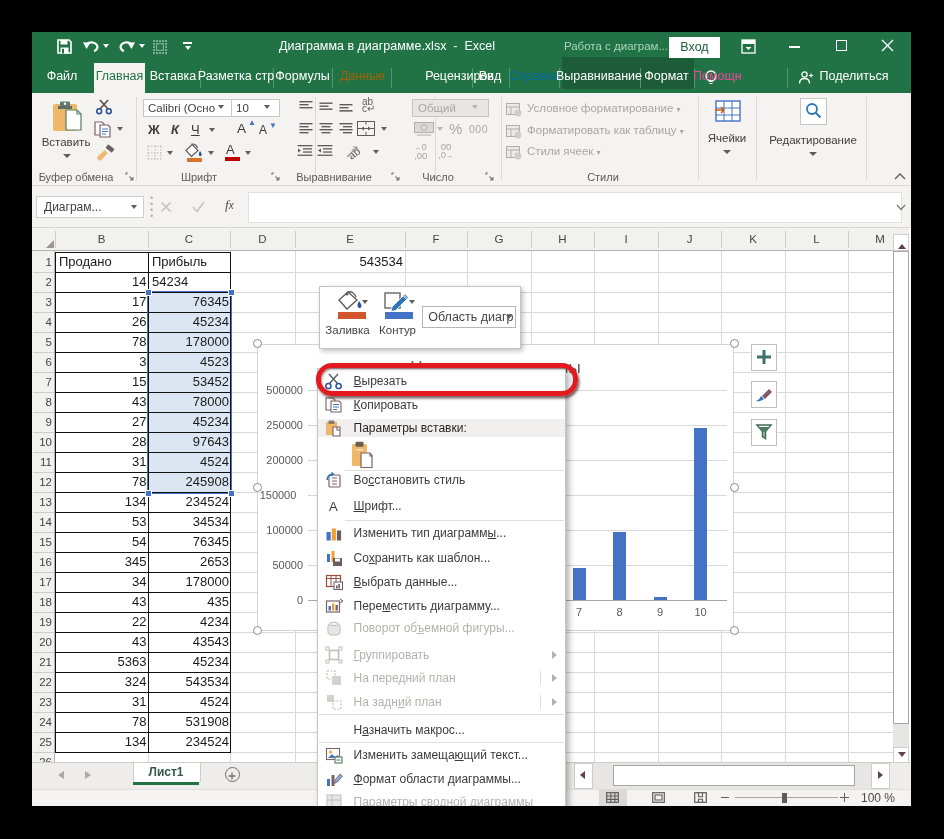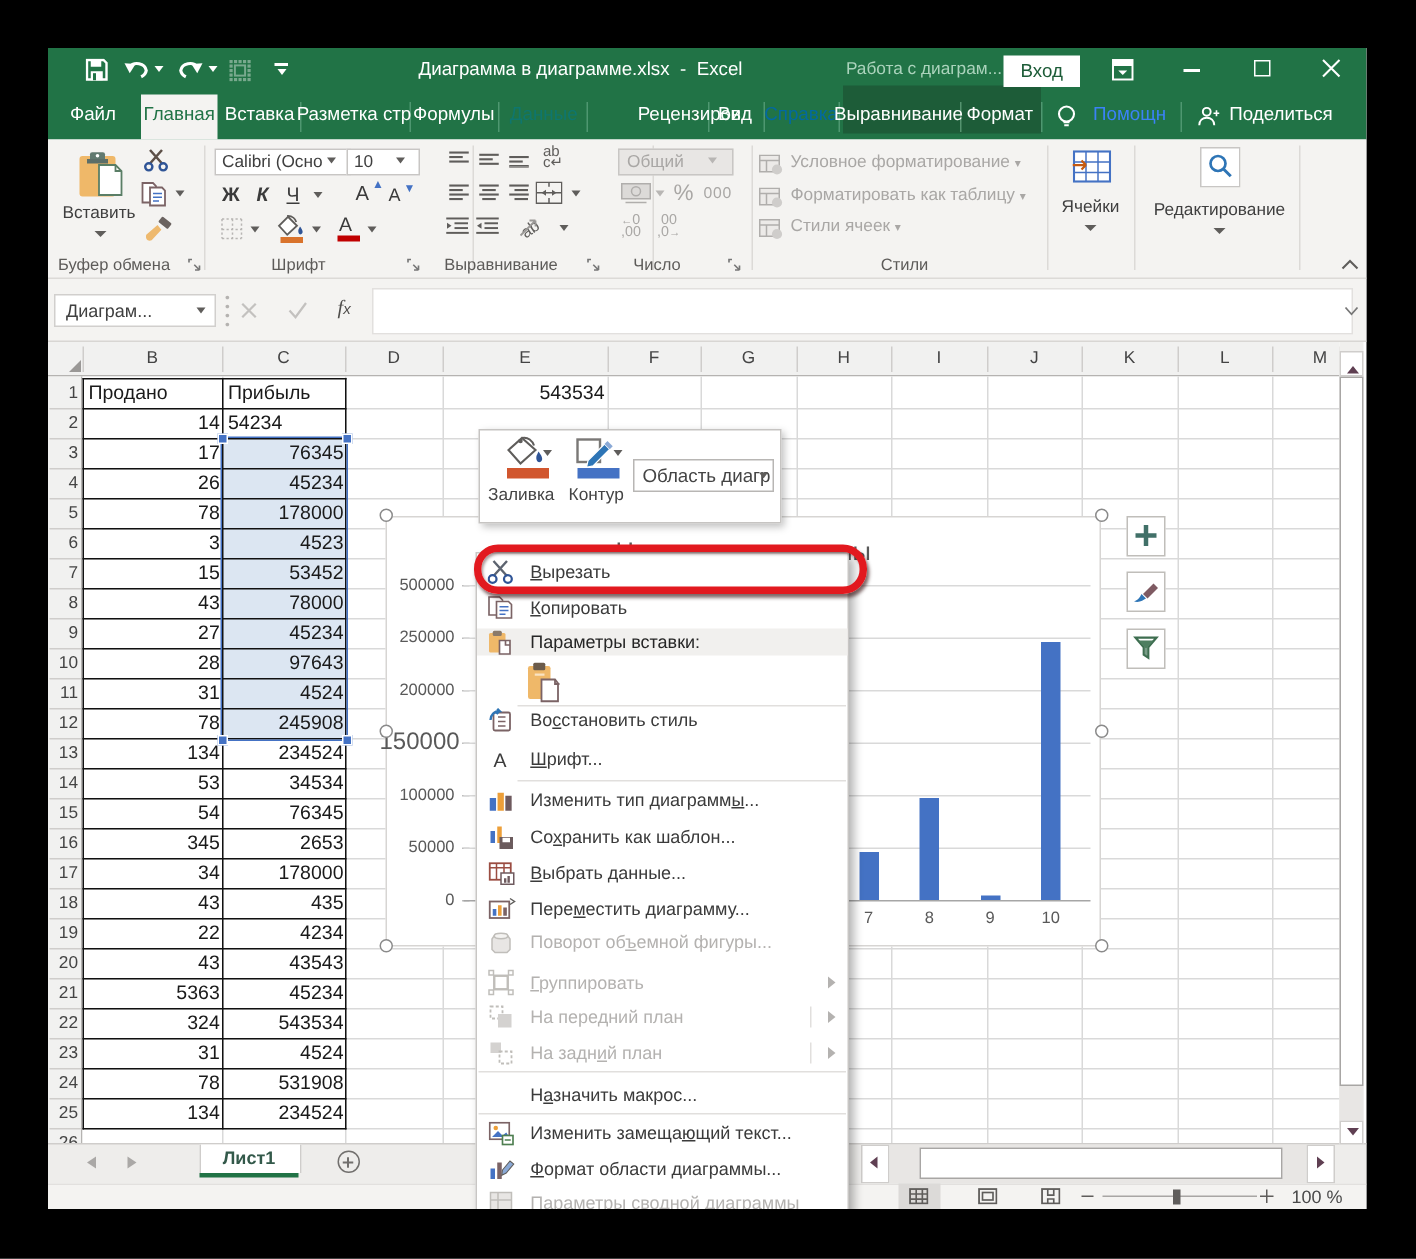--- a/index.html
+++ b/index.html
@@ -66,31 +66,31 @@
     <div style="position:absolute;left:526.5px;top:36px;width:1px;height:20px;background:#4e9770"></div>
     <div style="position:absolute;left:608px;top:36px;width:1px;height:20px;background:#55936f"></div>
     <div style="position:absolute;left:662px;top:36px;width:1px;height:20px;background:#4e9770"></div>
     <div style="position:absolute;left:755px;top:36px;width:1px;height:20px;background:#4e9770"></div>
     <div style="position:absolute;left:62px;top:31px;width:51px;height:30px;background:#f4f3f1"></div>
     <div style="position:absolute;left:-30.0px;top:31px;width:120px;height:26px;line-height:26px;text-align:center;color:#fff;font-size:12.5px;white-space:nowrap">Файл</div>
     <div style="position:absolute;left:27.5px;top:31px;width:120px;height:26px;line-height:26px;text-align:center;color:#217346;font-size:12.5px;white-space:nowrap">Главная</div>
     <div style="position:absolute;left:81.0px;top:31px;width:120px;height:26px;line-height:26px;text-align:center;color:#fff;font-size:12.5px;white-space:nowrap">Вставка</div>
     <div style="position:absolute;left:144.0px;top:31px;width:120px;height:26px;line-height:26px;text-align:center;color:#fff;font-size:12.5px;white-space:nowrap">Разметка стр</div>
     <div style="position:absolute;left:210.5px;top:31px;width:120px;height:26px;line-height:26px;text-align:center;color:#fff;font-size:12.5px;white-space:nowrap">Формулы</div>
-    <div style="position:absolute;left:270.5px;top:31px;width:120px;height:26px;line-height:26px;text-align:center;color:#0f766e;font-size:12.5px;white-space:nowrap">Данные</div>
+    <div style="position:absolute;left:270.5px;top:31px;width:120px;height:26px;line-height:26px;text-align:center;color:#a16207;font-size:12.5px;white-space:nowrap">Данные</div>
     <div style="position:absolute;left:342.0px;top:31px;width:120px;height:26px;line-height:26px;text-align:right;color:#fff;font-size:12.5px;white-space:nowrap">Рецензиров</div>
     <div style="position:absolute;left:398.0px;top:31px;width:120px;height:26px;line-height:26px;text-align:center;color:#fff;font-size:12.5px;white-space:nowrap">Вид</div>
     <div style="position:absolute;left:442.0px;top:31px;width:120px;height:26px;line-height:26px;text-align:center;color:#0369a1;font-size:12.5px;white-space:nowrap">Справка</div>
     <div style="position:absolute;left:507.0px;top:31px;width:120px;height:26px;line-height:26px;text-align:center;color:#fff;font-size:12.5px;white-space:nowrap">Выравнивание</div>
     <div style="position:absolute;left:574.5px;top:31px;width:120px;height:26px;line-height:26px;text-align:center;color:#fff;font-size:12.5px;white-space:nowrap">Формат</div>
     <svg style="position:absolute;left:671px;top:37px" width="16" height="17" viewBox="0 0 16 17">
       <circle cx="8" cy="7" r="5" fill="none" stroke="#fff" stroke-width="1.4"></circle>
       <path d="M6 12.5 h4 M6.5 14.5 h3" stroke="#fff" stroke-width="1.2"></path>
     </svg>
-    <div style="position:absolute;left:661.0px;top:31px;width:120px;height:26px;line-height:26px;text-align:center;color:#3b82f6;font-size:12.5px;white-space:nowrap">Помощн</div>
+    <div style="position:absolute;left:661.0px;top:31px;width:120px;height:26px;line-height:26px;color:#ec4899;font-size:12.5px;white-space:nowrap">Помощн</div>
     <svg style="position:absolute;left:766px;top:38px" width="15" height="15" viewBox="0 0 15 15">
       <circle cx="6.5" cy="4.5" r="2.6" fill="none" stroke="#fff" stroke-width="1.3"></circle>
       <path d="M1.5 13.5 c0-3.3 2.2-5 5-5 c2.8 0 5 1.7 5 5" fill="none" stroke="#fff" stroke-width="1.3"></path>
       <path d="M11 5.5 h4 M13 3.5 v4" stroke="#fff" stroke-width="1.1"></path>
     </svg>
     <div style="position:absolute;left:762.0px;top:31px;width:120px;height:26px;line-height:26px;text-align:center;color:#fff;font-size:12.5px;white-space:nowrap">Поделиться</div>
     <div style="position:absolute;left:0;top:61px;width:879px;height:92px;background:#f4f3f1;border-bottom:1px solid #dcdad7"></div>
     <div style="position:absolute;left:103.8px;top:65px;width:1px;height:83px;background:#dcdad7"></div>
     <div style="position:absolute;left:283px;top:65px;width:1px;height:83px;background:#dcdad7"></div>
     <div style="position:absolute;left:403.4px;top:65px;width:1px;height:83px;background:#dcdad7"></div>
@@ -495,21 +495,21 @@
     <div style="position:absolute;left:225px;top:326px;width:477px;height:18px;text-align:center;color:#595959;font-size:17px">Название диаграммы</div>
     <div style="position:absolute;left:221px;top:352px;width:50px;height:12px;line-height:12px;text-align:right;color:#595959;font-size:11px">500000</div>
     <div style="position:absolute;left:276px;top:358px;width:5px;height:1px;background:#bfbfbf"></div>
     <div style="position:absolute;left:277px;top:358px;width:418px;height:1px;background:#d9d9d9"></div>
     <div style="position:absolute;left:221px;top:387px;width:50px;height:12px;line-height:12px;text-align:right;color:#595959;font-size:11px">250000</div>
     <div style="position:absolute;left:276px;top:393px;width:5px;height:1px;background:#bfbfbf"></div>
     <div style="position:absolute;left:277px;top:393px;width:418px;height:1px;background:#d9d9d9"></div>
     <div style="position:absolute;left:221px;top:422px;width:50px;height:12px;line-height:12px;text-align:right;color:#595959;font-size:11px">200000</div>
     <div style="position:absolute;left:276px;top:428px;width:5px;height:1px;background:#bfbfbf"></div>
     <div style="position:absolute;left:277px;top:428px;width:418px;height:1px;background:#d9d9d9"></div>
-    <div style="position:absolute;left:221px;top:457px;width:50px;height:12px;line-height:12px;text-align:left;color:#595959;font-size:16px">150000</div>
+    <div style="position:absolute;left:221px;top:457px;width:50px;height:12px;line-height:12px;text-align:center;color:#595959;font-size:11px">150000</div>
     <div style="position:absolute;left:276px;top:463px;width:5px;height:1px;background:#bfbfbf"></div>
     <div style="position:absolute;left:277px;top:463px;width:418px;height:1px;background:#d9d9d9"></div>
     <div style="position:absolute;left:221px;top:492px;width:50px;height:12px;line-height:12px;text-align:right;color:#595959;font-size:11px">100000</div>
     <div style="position:absolute;left:276px;top:498px;width:5px;height:1px;background:#bfbfbf"></div>
     <div style="position:absolute;left:277px;top:498px;width:418px;height:1px;background:#d9d9d9"></div>
     <div style="position:absolute;left:221px;top:527px;width:50px;height:12px;line-height:12px;text-align:right;color:#595959;font-size:11px">50000</div>
     <div style="position:absolute;left:276px;top:533px;width:5px;height:1px;background:#bfbfbf"></div>
     <div style="position:absolute;left:277px;top:533px;width:418px;height:1px;background:#d9d9d9"></div>
     <div style="position:absolute;left:221px;top:562px;width:50px;height:12px;line-height:12px;text-align:right;color:#595959;font-size:11px">0</div>
     <div style="position:absolute;left:276px;top:568px;width:5px;height:1px;background:#bfbfbf"></div>

